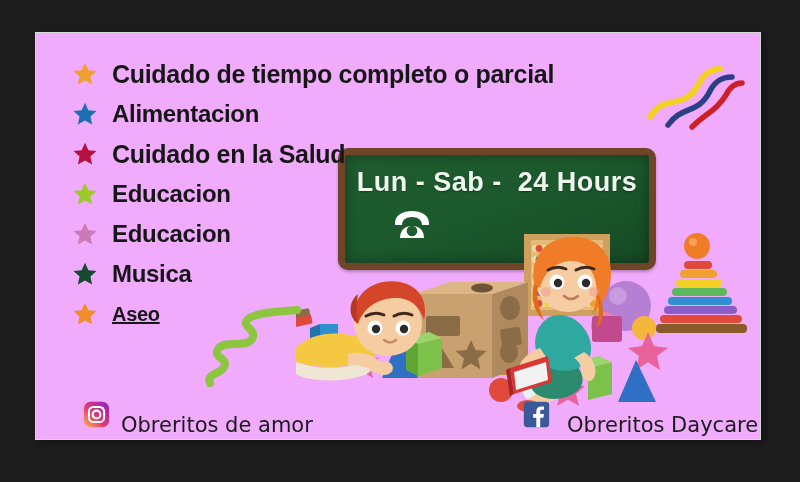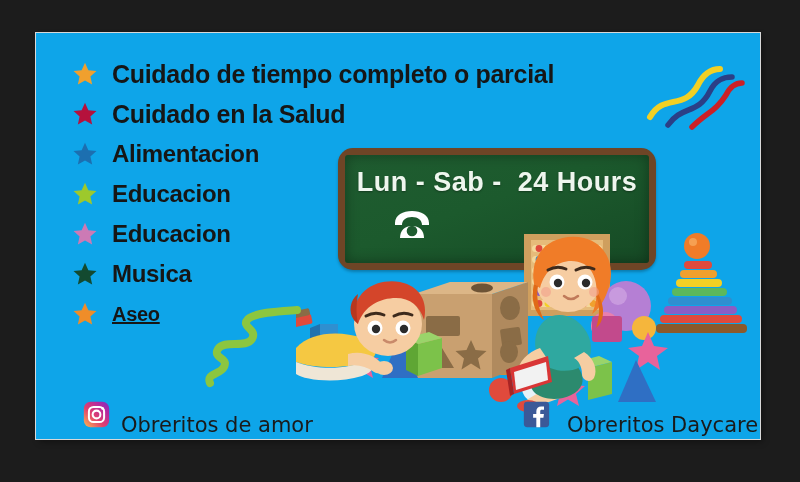--- a/index.html
+++ b/index.html
@@ -7,21 +7,21 @@
     width:800px;height:482px;
     background:#1c1c1c;
     font-family:"Liberation Sans", sans-serif;
     overflow:hidden;
   }
   #stage{position:relative;width:800px;height:482px;}
 
   
   .card{
     position:absolute;left:36px;top:33px;width:724px;height:406px;
-    background:#0ea5e9;
+    background:#f0abfc;
     box-shadow:0 0 0 1px #d8d8d8, 3px 3px 6px rgba(0,0,0,.35);
     overflow:hidden;
   }
 
   
   .services{
     position:absolute;left:36px;top:24px;width:600px;
     display:flex;flex-direction:column;gap:6px;
     z-index:6;
   }
@@ -39,21 +39,21 @@
   .service-row.s5 .service-label{font-size:24px;}
   .service-row.s6 .service-label{font-size:20px;text-decoration:underline;}
 
   
   .ribbon{position:absolute;left:604px;top:22px;width:110px;height:80px;z-index:5;}
 
   
   .board{
     position:absolute;left:302px;top:115px;width:318px;height:122px;
     background:#6e4526;
-    border-radius:15px;
+    border-radius:10px;
     box-shadow:0 2px 3px rgba(0,0,0,.25);
     padding:7px;box-sizing:border-box;z-index:3;
   }
   .board-inner{
     width:100%;height:100%;
     background:linear-gradient(160deg,#1f5c30 0%,#1c5a2d 45%,#164a25 100%);
     border-radius:3px;
     position:relative;
     box-shadow:inset 0 0 14px rgba(0,0,0,.35);
   }
@@ -97,32 +97,32 @@
 
     <div class="services">
 
       <div class="service-row s0">
         <svg class="star" viewBox="0 0 24 24">
           <path d="M12 1.6l3.1 6.9 7.5.8-5.6 5.1 1.6 7.4L12 18l-6.6 3.8 1.6-7.4L1.4 9.3l7.5-.8z" fill="#f0a02e"></path>
         </svg>
         <span class="service-label">Cuidado de tiempo completo o parcial</span>
       </div>
 
+      <div class="service-row s2">
+        <svg class="star" viewBox="0 0 24 24">
+          <path d="M12 1.6l3.1 6.9 7.5.8-5.6 5.1 1.6 7.4L12 18l-6.6 3.8 1.6-7.4L1.4 9.3l7.5-.8z" fill="#1c6fb0"></path>
+        </svg>
+        <span class="service-label">Alimentacion</span>
+      </div>
+
       <div class="service-row s1">
         <svg class="star" viewBox="0 0 24 24">
           <path d="M12 1.6l3.1 6.9 7.5.8-5.6 5.1 1.6 7.4L12 18l-6.6 3.8 1.6-7.4L1.4 9.3l7.5-.8z" fill="#b5113c"></path>
         </svg>
         <span class="service-label">Cuidado en la Salud</span>
-      </div>
-
-      <div class="service-row s2">
-        <svg class="star" viewBox="0 0 24 24">
-          <path d="M12 1.6l3.1 6.9 7.5.8-5.6 5.1 1.6 7.4L12 18l-6.6 3.8 1.6-7.4L1.4 9.3l7.5-.8z" fill="#1c6fb0"></path>
-        </svg>
-        <span class="service-label">Alimentacion</span>
       </div>
 
       <div class="service-row s3">
         <svg class="star" viewBox="0 0 24 24">
           <path d="M12 1.6l3.1 6.9 7.5.8-5.6 5.1 1.6 7.4L12 18l-6.6 3.8 1.6-7.4L1.4 9.3l7.5-.8z" fill="#9dc92c"></path>
         </svg>
         <span class="service-label">Educacion</span>
       </div>
 
       <div class="service-row s4">

